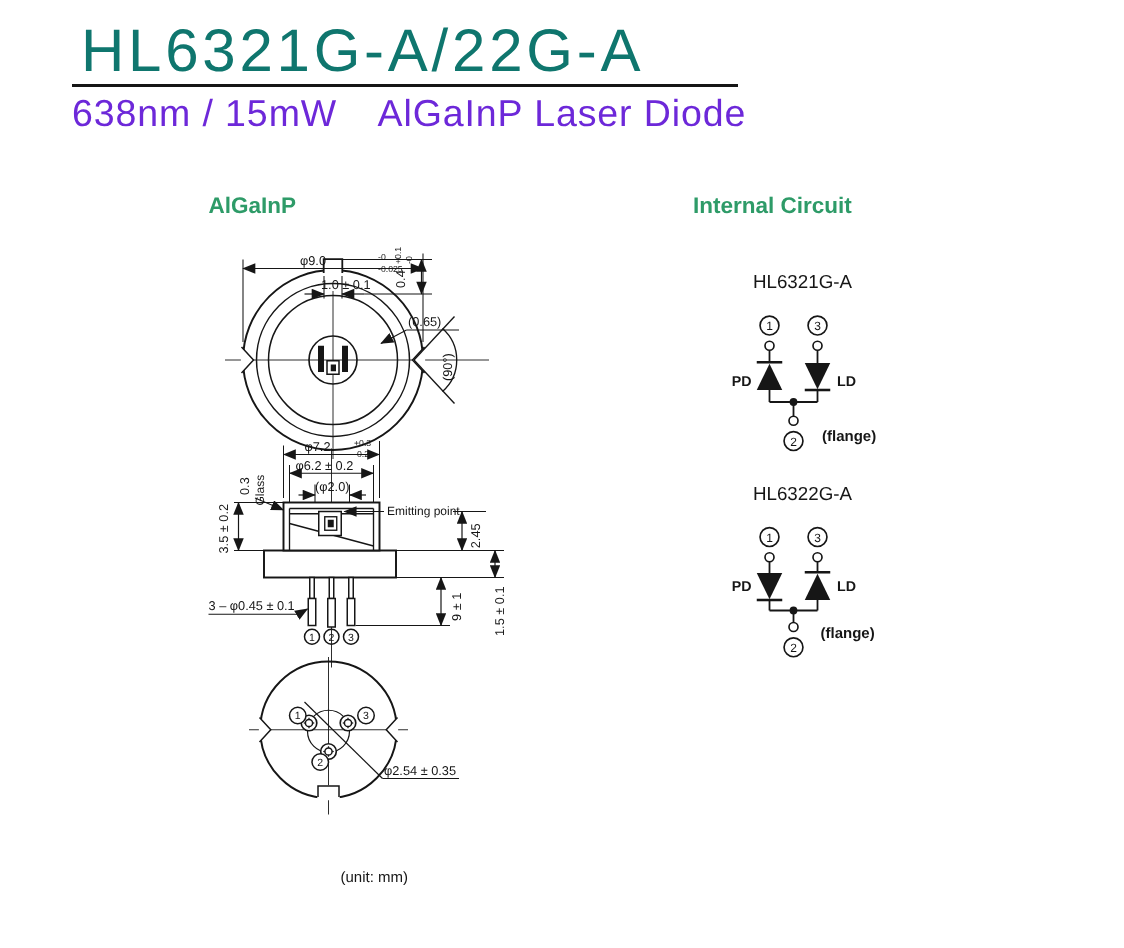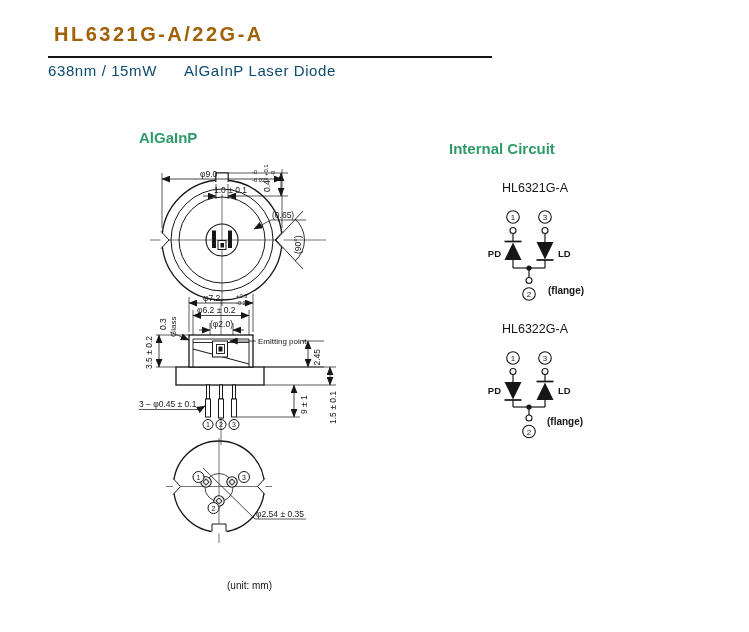--- a/index.html
+++ b/index.html
@@ -1,32 +1,32 @@
 <!DOCTYPE html>
 <html><head>
 <meta charset="utf-8">
 <style>
   html,body{margin:0;padding:0;}
   body{
     width:749px;height:632px;position:relative;background:#ffffff;
     font-family:"Liberation Sans",sans-serif;color:#161616;overflow:hidden;
   }
   .title{
-    position:absolute;left:54px;top:17px;font-size:20px;line-height:34px;
-    letter-spacing:2.5px;color:#a16207;font-weight:700;white-space:nowrap;
+    position:absolute;left:54px;top:17px;font-size:40px;line-height:34px;
+    letter-spacing:2.5px;color:#0f766e;font-weight:400;white-space:nowrap;
   }
   .rule{position:absolute;left:48px;top:56px;width:444px;height:2px;background:#161616;}
   .subtitle{
-    position:absolute;left:48px;top:62px;font-size:15px;letter-spacing:.6px;
-    color:#0c4a6e;white-space:nowrap;
+    position:absolute;left:48px;top:62px;font-size:25px;letter-spacing:.6px;
+    color:#6d28d9;white-space:nowrap;
   }
   .subtitle .gap{display:inline-block;width:27px;}
   .sec-heading{position:absolute;font-size:15px;font-weight:bold;color:#2e9b68;white-space:nowrap;}
   #outline-heading{left:139px;top:129px;}
-  #ic-heading{left:449px;top:129px;margin-top:11px;}
+  #ic-heading{left:462px;top:129px;}
   .unit-note{position:absolute;left:227px;top:580px;font-size:10px;color:#161616;text-align:center;}
   svg.drawing{position:absolute;left:0;top:0;}
   svg text{font-family:"Liberation Sans",sans-serif;fill:#161616;}
   .dim{font-size:8.5px;}
   .dimsm{font-size:5.8px;}
   .pinnum{font-size:7px;}
   .cir-title{font-size:12.5px;}
   .cir-lbl{font-size:9.5px;font-weight:bold;}
   .cir-flange{font-size:10px;font-weight:bold;}
   .cir-pin{font-size:8px;}

